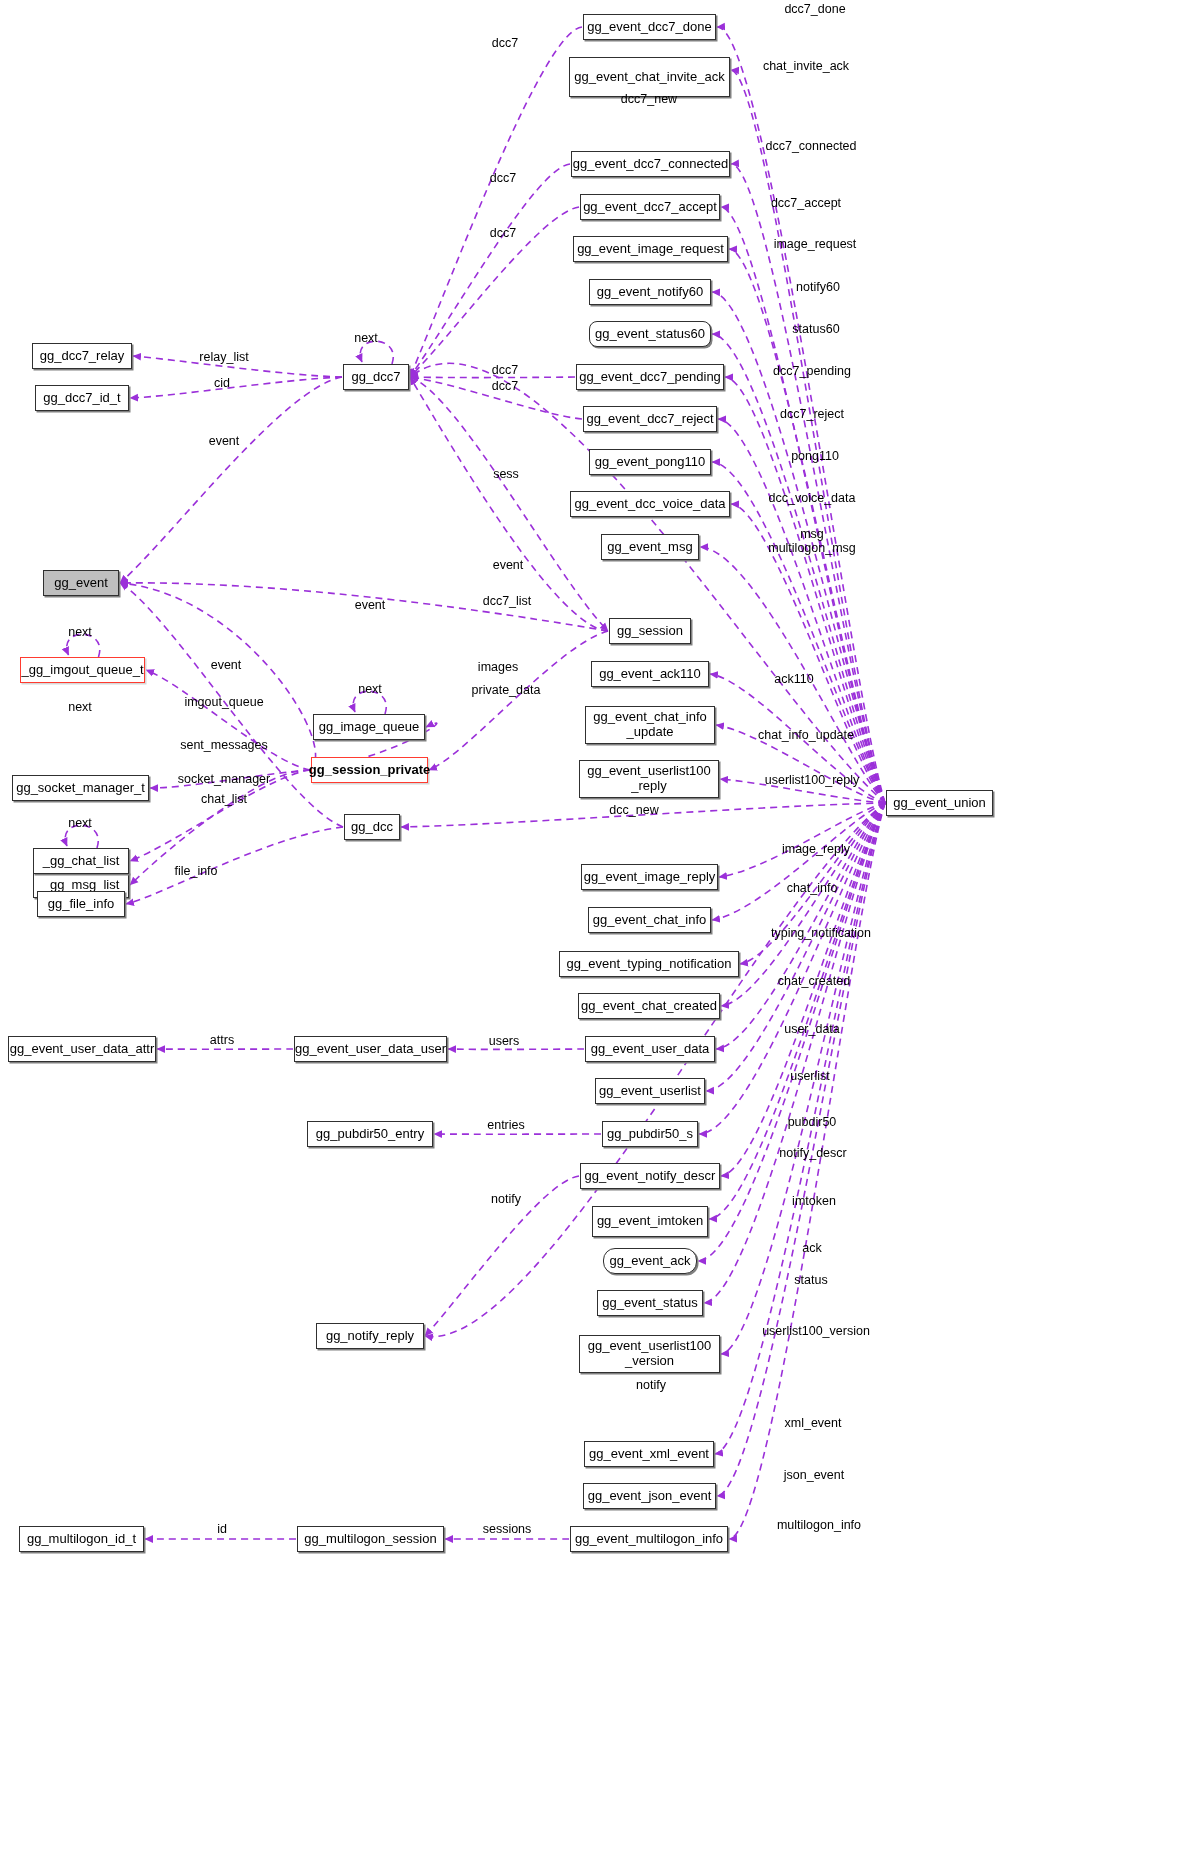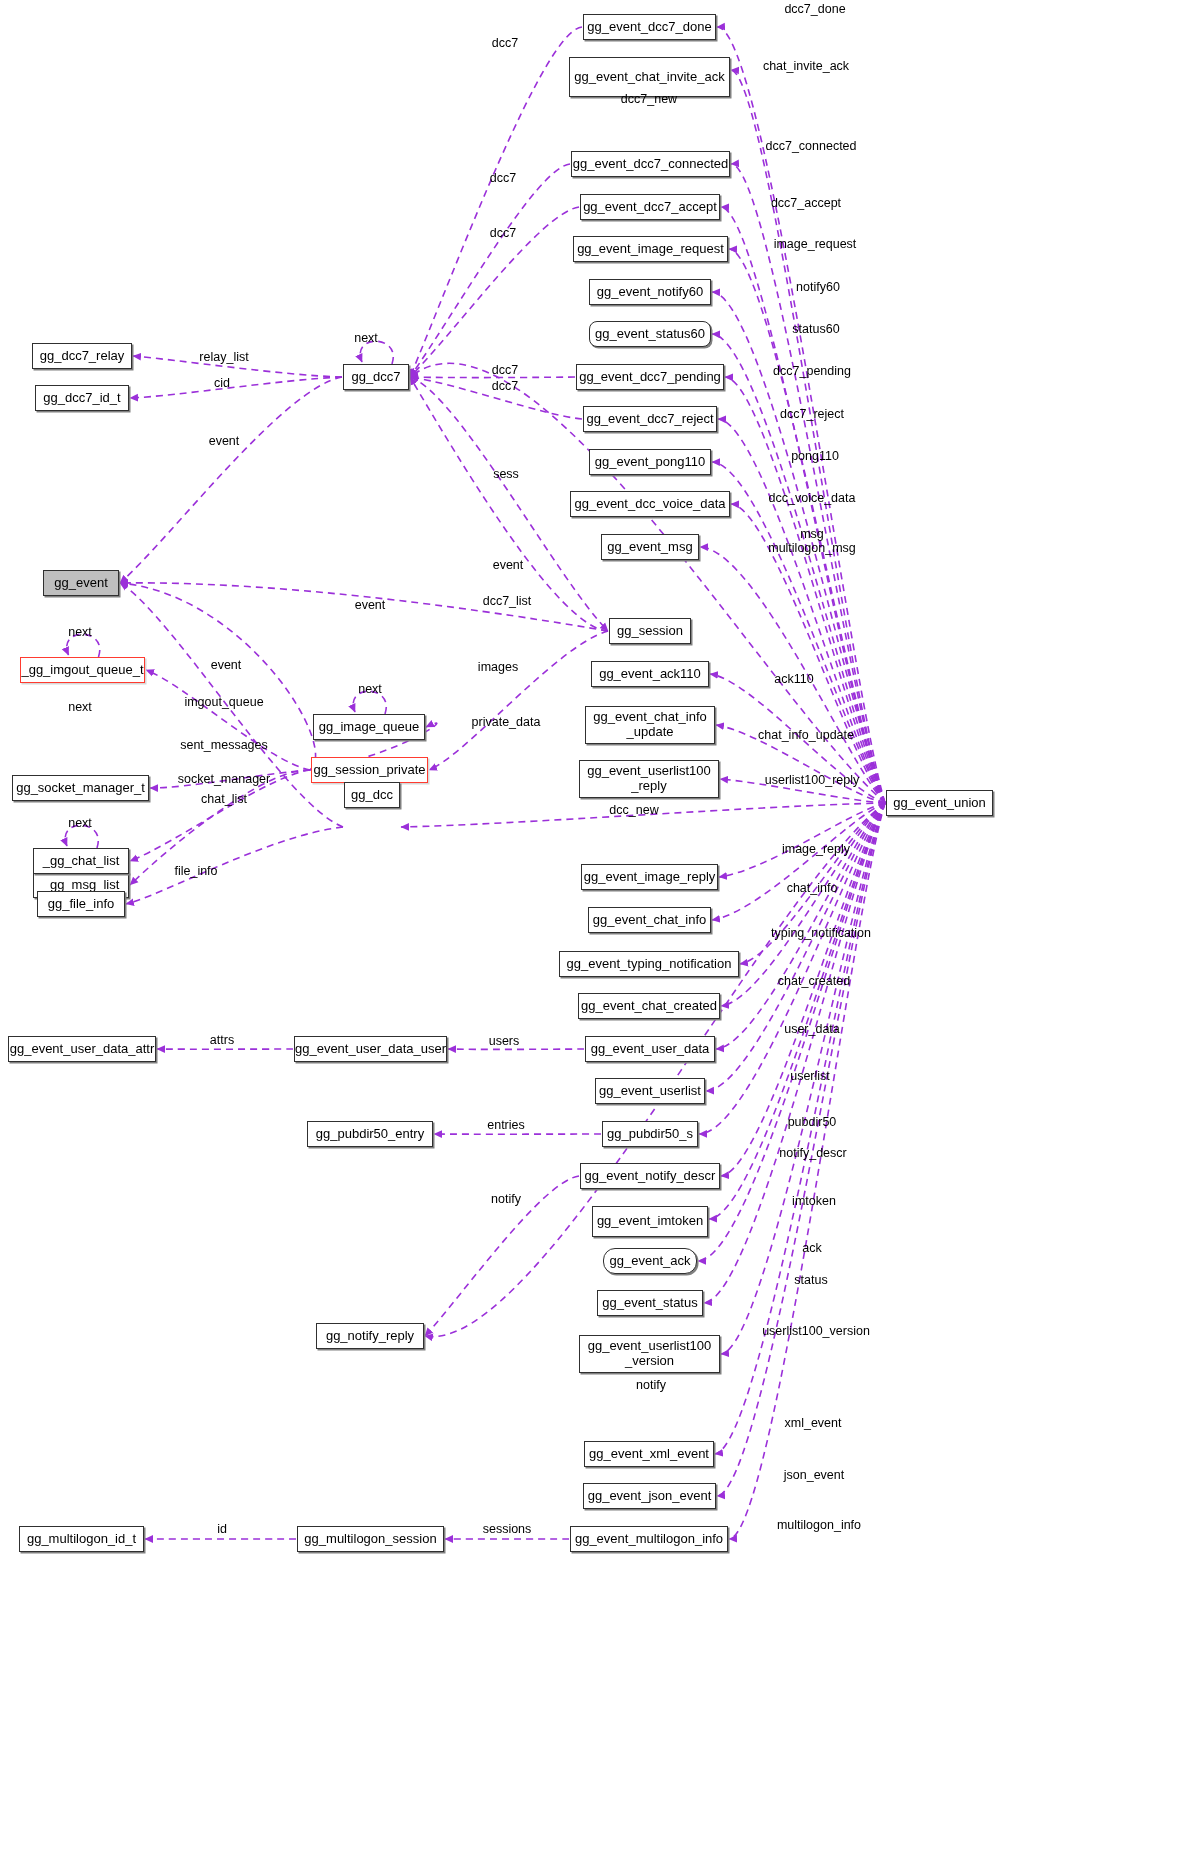--- a/index.html
+++ b/index.html
@@ -133,22 +133,22 @@
       <div class="node" style="left: 32px; top: 343px; width: 100px; height: 26px;">gg_dcc7_relay</div>
       <div class="node" style="left: 35px; top: 385px; width: 94px; height: 26px;">gg_dcc7_id_t</div>
       <div class="node" style="left: 343px; top: 364px; width: 66px; height: 26px;">gg_dcc7</div>
       <div class="node hl" style="left: 43px; top: 570px; width: 76px; height: 26px;">gg_event</div>
       <div class="node red" style="left: 20px; top: 657px; width: 125px; height: 26px;">_gg_imgout_queue_t</div>
       <div class="node" style="left: 33px; top: 872px; width: 96px; height: 26px;">_gg_msg_list</div>
       <div class="node" style="left: 12px; top: 775px; width: 137px; height: 26px;">gg_socket_manager_t</div>
       <div class="node" style="left: 33px; top: 848px; width: 96px; height: 26px;">_gg_chat_list</div>
       <div class="node" style="left: 37px; top: 891px; width: 88px; height: 26px;">gg_file_info</div>
       <div class="node" style="left: 313px; top: 714px; width: 112px; height: 26px;">gg_image_queue</div>
-      <div class="node red" style="left: 311px; top: 757px; width: 117px; height: 26px;">gg_session_private</div>
-      <div class="node" style="left: 344px; top: 782px; width: 56px; height: 26px;">gg_dcc</div>
+      <div class="node red" style="left: 311px; top: 757px; width: 117px; height: 26px; font-weight: bold;">gg_session_private</div>
+      <div class="node" style="left: 344px; top: 814px; width: 56px; height: 26px;">gg_dcc</div>
       <div class="node" style="left: 8px; top: 1036px; width: 148px; height: 26px;">gg_event_user_data_attr</div>
       <div class="node" style="left: 294px; top: 1036px; width: 153px; height: 26px;">gg_event_user_data_user</div>
       <div class="node" style="left: 307px; top: 1121px; width: 126px; height: 26px;">gg_pubdir50_entry</div>
       <div class="node" style="left: 316px; top: 1323px; width: 108px; height: 26px;">gg_notify_reply</div>
       <div class="node" style="left: 19px; top: 1526px; width: 125px; height: 26px;">gg_multilogon_id_t</div>
       <div class="node" style="left: 297px; top: 1526px; width: 147px; height: 26px;">gg_multilogon_session</div>
     </div>
   <div id="labels">
       <div class="elabel" style="left: 815px; top: 9px;">dcc7_done</div>
       <div class="elabel" style="left: 806px; top: 66px;">chat_invite_ack</div>
@@ -195,21 +195,21 @@
       <div class="elabel" style="left: 505px; top: 386px;">dcc7</div>
       <div class="elabel" style="left: 649px; top: 99px;">dcc7_new</div>
       <div class="elabel" style="left: 508px; top: 565px;">event</div>
       <div class="elabel" style="left: 507px; top: 601px;">dcc7_list</div>
       <div class="elabel" style="left: 370px; top: 605px;">event</div>
       <div class="elabel" style="left: 224px; top: 702px;">imgout_queue</div>
       <div class="elabel" style="left: 224px; top: 745px;">sent_messages</div>
       <div class="elabel" style="left: 224px; top: 779px;">socket_manager</div>
       <div class="elabel" style="left: 224px; top: 799px;">chat_list</div>
       <div class="elabel" style="left: 498px; top: 667px;">images</div>
-      <div class="elabel" style="left: 506px; top: 722px;">private_data</div>
+      <div class="elabel" style="left: 506px; top: 690px;">private_data</div>
       <div class="elabel" style="left: 80px; top: 632px;">next</div>
       <div class="elabel" style="left: 80px; top: 707px;">next</div>
       <div class="elabel" style="left: 80px; top: 823px;">next</div>
       <div class="elabel" style="left: 370px; top: 689px;">next</div>
       <div class="elabel" style="left: 226px; top: 665px;">event</div>
       <div class="elabel" style="left: 196px; top: 871px;">file_info</div>
       <div class="elabel" style="left: 222px; top: 1040px;">attrs</div>
       <div class="elabel" style="left: 504px; top: 1041px;">users</div>
       <div class="elabel" style="left: 506px; top: 1125px;">entries</div>
       <div class="elabel" style="left: 506px; top: 1199px;">notify</div>

